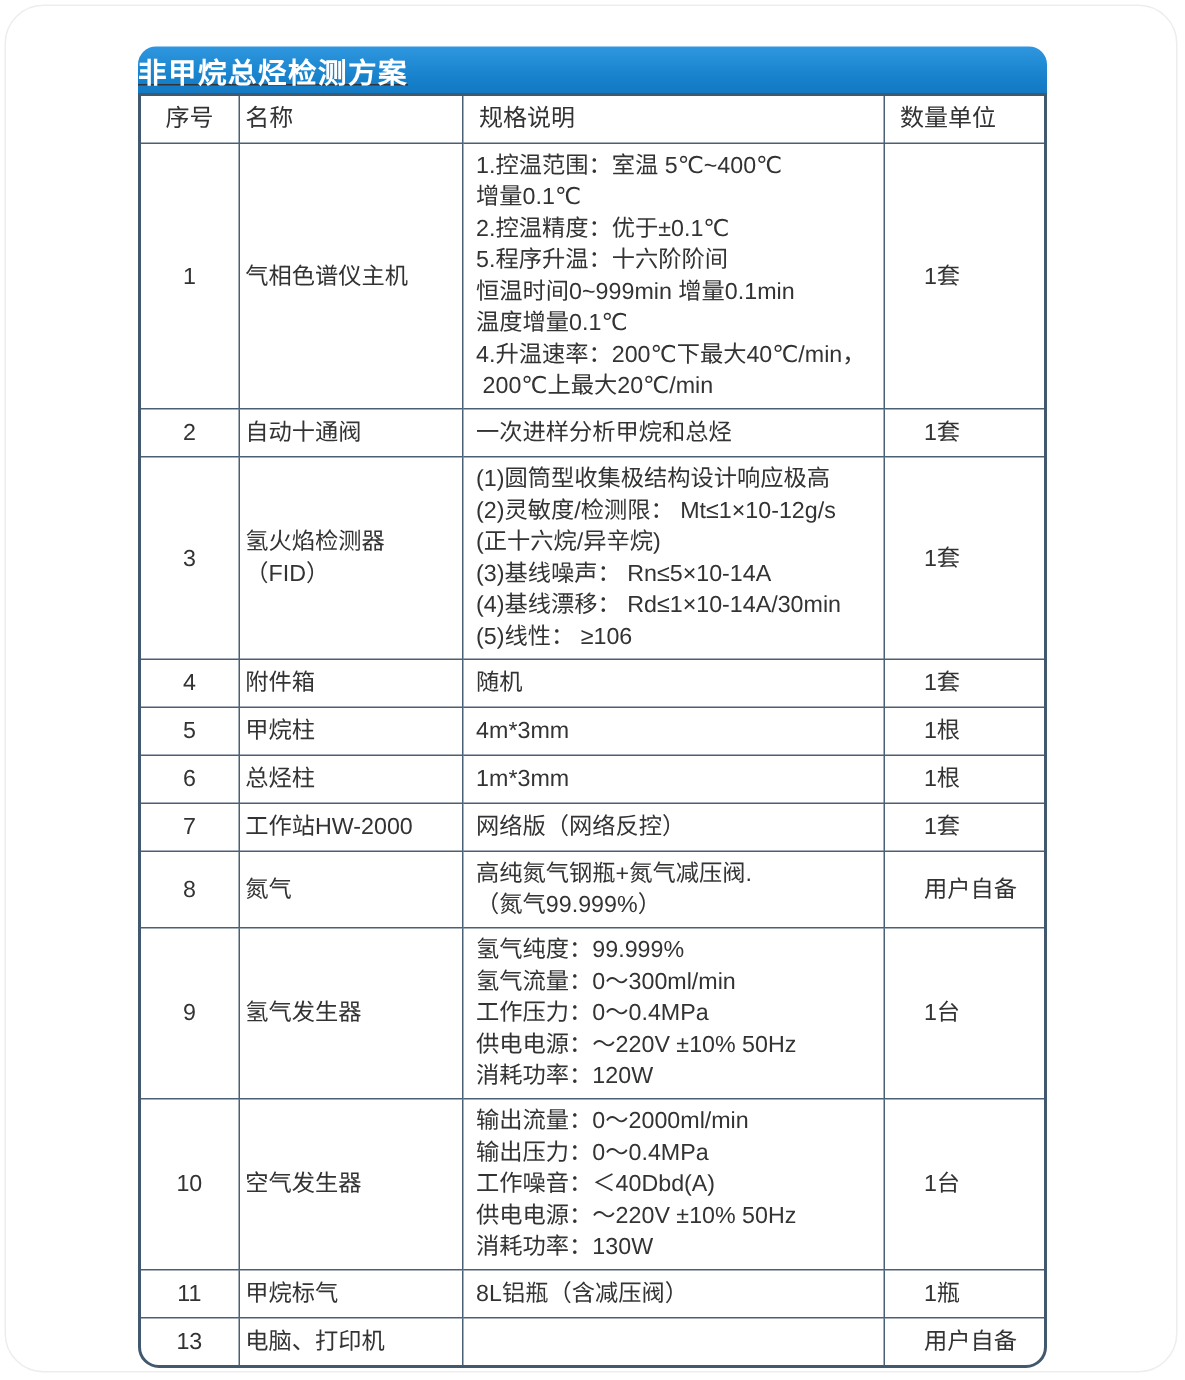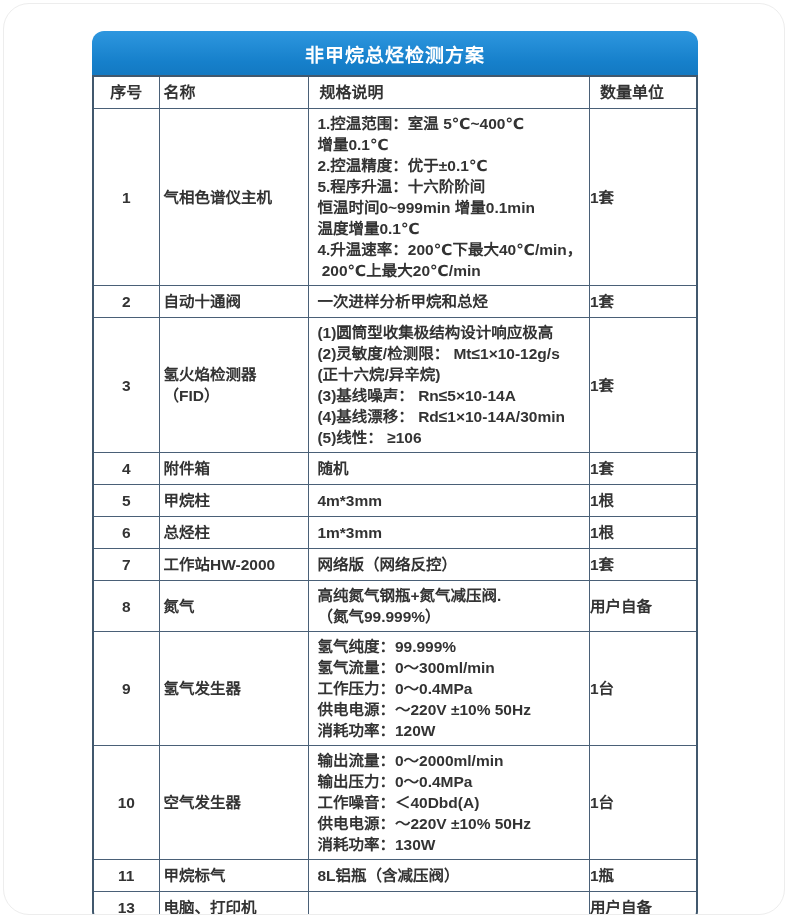--- a/index.html
+++ b/index.html
@@ -17,26 +17,27 @@
     border-radius: 26px;
     box-sizing: border-box;
     background: #ffffff;
     overflow: hidden;
   }
   .sheet {
     width: 606px;
     margin: 27px 0 0 88px;
   }
   .banner {
-    height: 44px;
+    height: 31px;
     border-radius: 12px 12px 0 0;
     background: linear-gradient(180deg, #2e97df 0%, #1680cb 70%, #1379c2 100%);
     display: flex;
     align-items: center;
-    justify-content: center;
+    justify-content: flex-start;
+    text-decoration: underline;
   }
   .banner span {
     color: #ffffff;
     font-size: 19px;
     font-weight: bold;
     letter-spacing: 1px;
   }
   .table-wrap {
     border: 2px solid #41586d;
     border-radius: 0 0 14px 14px;
@@ -51,32 +52,32 @@
   }
   col.c1 { width: 10.8%; }
   col.c2 { width: 24.9%; }
   col.c3 { width: 46.6%; }
   col.c4 { width: 17.7%; }
   th, td {
     border: 1px solid #4a6077;
     padding: 5px 8px;
     line-height: 21px;
     vertical-align: middle;
-    font-weight: bold;
+    font-weight: normal;
     text-align: left;
     overflow: hidden;
   }
   th { font-size: 16px; padding: 4px 10px; }
   th:first-child, td:first-child { border-left: none; text-align: center; padding: 5px 2px; }
   th:last-child,  td:last-child  { border-right: none; }
   thead th { border-top: none; }
   tbody tr:last-child td { border-bottom: none; }
   td.name-cell, th.name-cell { padding-left: 4px; }
   td.spec-cell { padding: 4px 6px 4px 8px; }
-  td.qty-cell  { padding-left: 0; }
+  td.qty-cell  { padding-left: 26px; }
   .spec-line { white-space: pre-wrap; }
 </style>
 </head>
 <body>
 
 <div class="page-card">
   <div class="sheet">
 
     <div class="banner">
       <span>非甲烷总烃检测方案</span>

